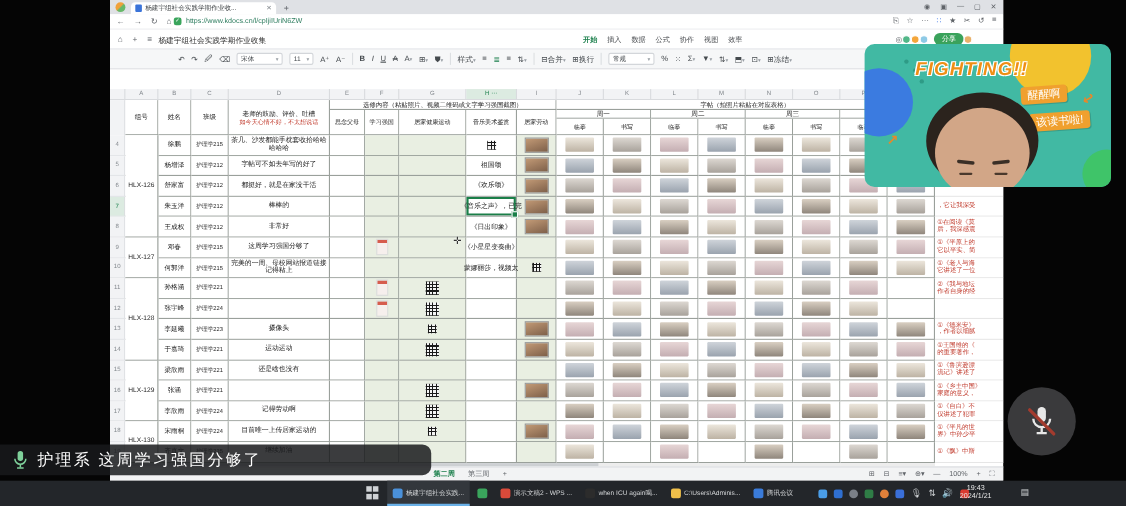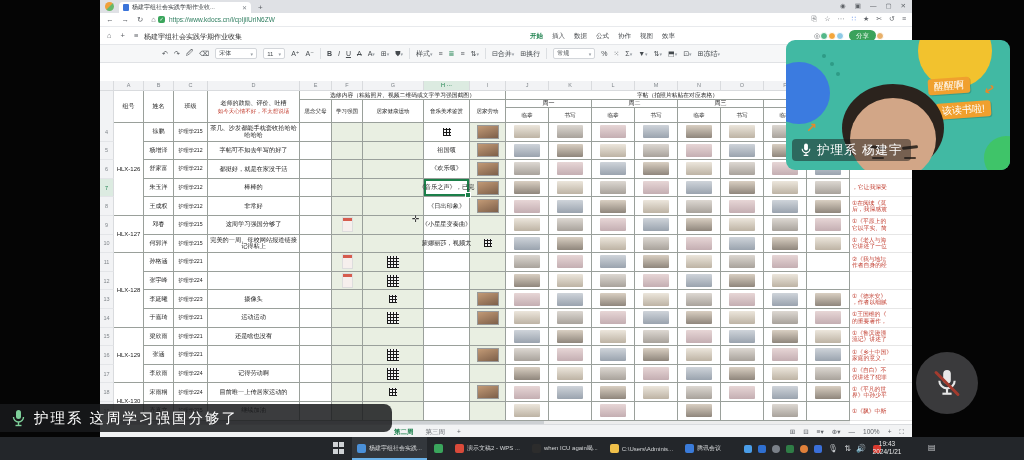--- a/index.html
+++ b/index.html
@@ -1003,39 +1003,31 @@
   <span>护理系 这周学习强国分够了</span>
 </div>
 
 <div class="video">
   <div class="vc" style="left:-18px;top:22px;width:62px;height:62px;background:#3b7be0"></div>
   <div class="vc" style="left:132px;top:-26px;width:74px;height:74px;background:#f2c22e"></div>
   <div class="vc" style="left:198px;top:96px;width:44px;height:44px;background:#3fc469"></div>
   <div class="vc" style="left:36px;top:14px;width:4px;height:4px;background:#2e9b86"></div>
   <div class="vc" style="left:44px;top:22px;width:4px;height:4px;background:#2e9b86"></div>
   <div class="vc" style="left:50px;top:32px;width:4px;height:4px;background:#2e9b86"></div>
+  <div class="fighting">FIGHTING!!</div>
   <span class="varrow" style="left:198px;top:42px;transform:rotate(-30deg)">↩</span>
   <span class="varrow" style="left:20px;top:80px">↗</span>
   <div class="vbadge" style="left:142px;top:38px">醒醒啊</div>
   <div class="vbadge" style="left:150px;top:62px">该读书啦!</div>
   <div class="hair"></div>
   <div class="face"></div>
   <div class="brow" style="left:84px;top:106px;transform:rotate(6deg)"></div>
   <div class="brow" style="left:116px;top:106px;transform:rotate(-6deg)"></div>
   <div class="eye" style="left:86px;top:117px"></div>
   <div class="eye" style="left:118px;top:117px"></div>
-  <div class="nbar">
-    <svg width="10" height="14" viewBox="0 0 13 17">
-      <rect x="4" y="0" width="5" height="9" rx="2.5" fill="#fff"></rect>
-      <path d="M1.5 7 a5 5 0 0 0 10 0" stroke="#fff" stroke-width="1.4" fill="none"></path>
-      <line x1="6.5" y1="12" x2="6.5" y2="15" stroke="#fff" stroke-width="1.4"></line>
-      <line x1="3.5" y1="15.5" x2="9.5" y2="15.5" stroke="#fff" stroke-width="1.4"></line>
-    </svg>
-    <span>护理系 杨建宇</span>
-  </div>
 </div>
 
 <div class="micbtn">
   <svg width="20" height="26" viewBox="0 0 13 17">
     <rect x="4" y="0" width="5" height="9" rx="2.5" fill="#e8e8e8"></rect>
     <path d="M1.5 7 a5 5 0 0 0 10 0" stroke="#e8e8e8" stroke-width="1.4" fill="none"></path>
     <line x1="6.5" y1="12" x2="6.5" y2="15" stroke="#e8e8e8" stroke-width="1.4"></line>
     <line x1="3.5" y1="15.5" x2="9.5" y2="15.5" stroke="#e8e8e8" stroke-width="1.4"></line>
   </svg>
   <b class="slash"></b>

